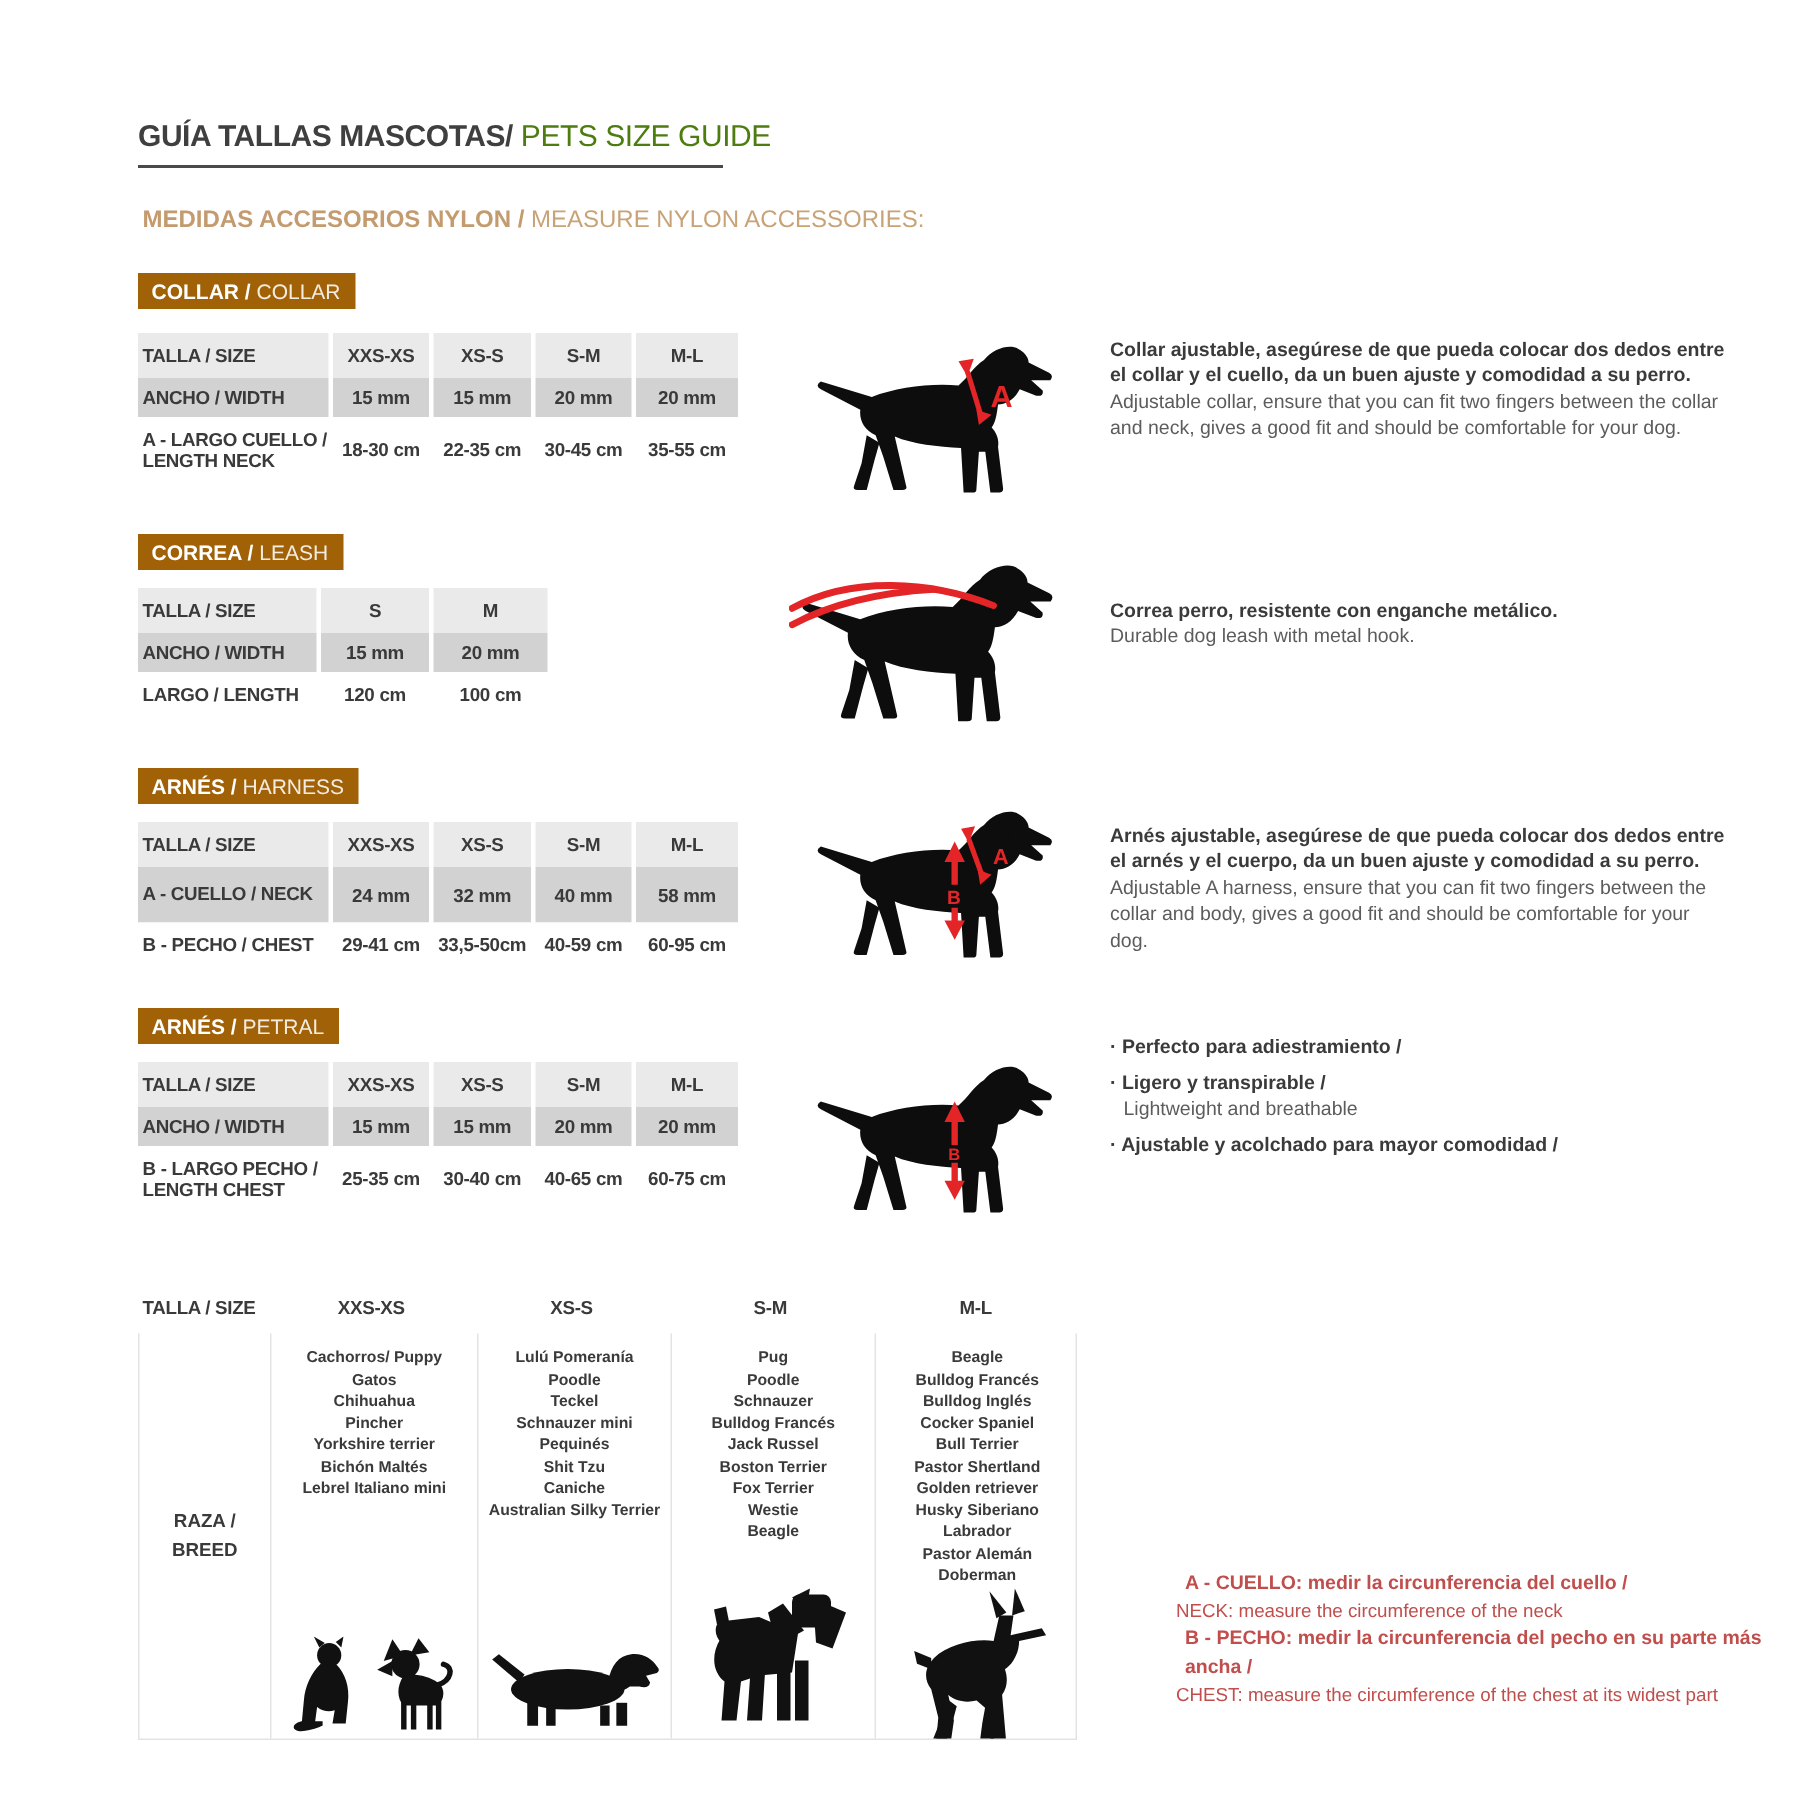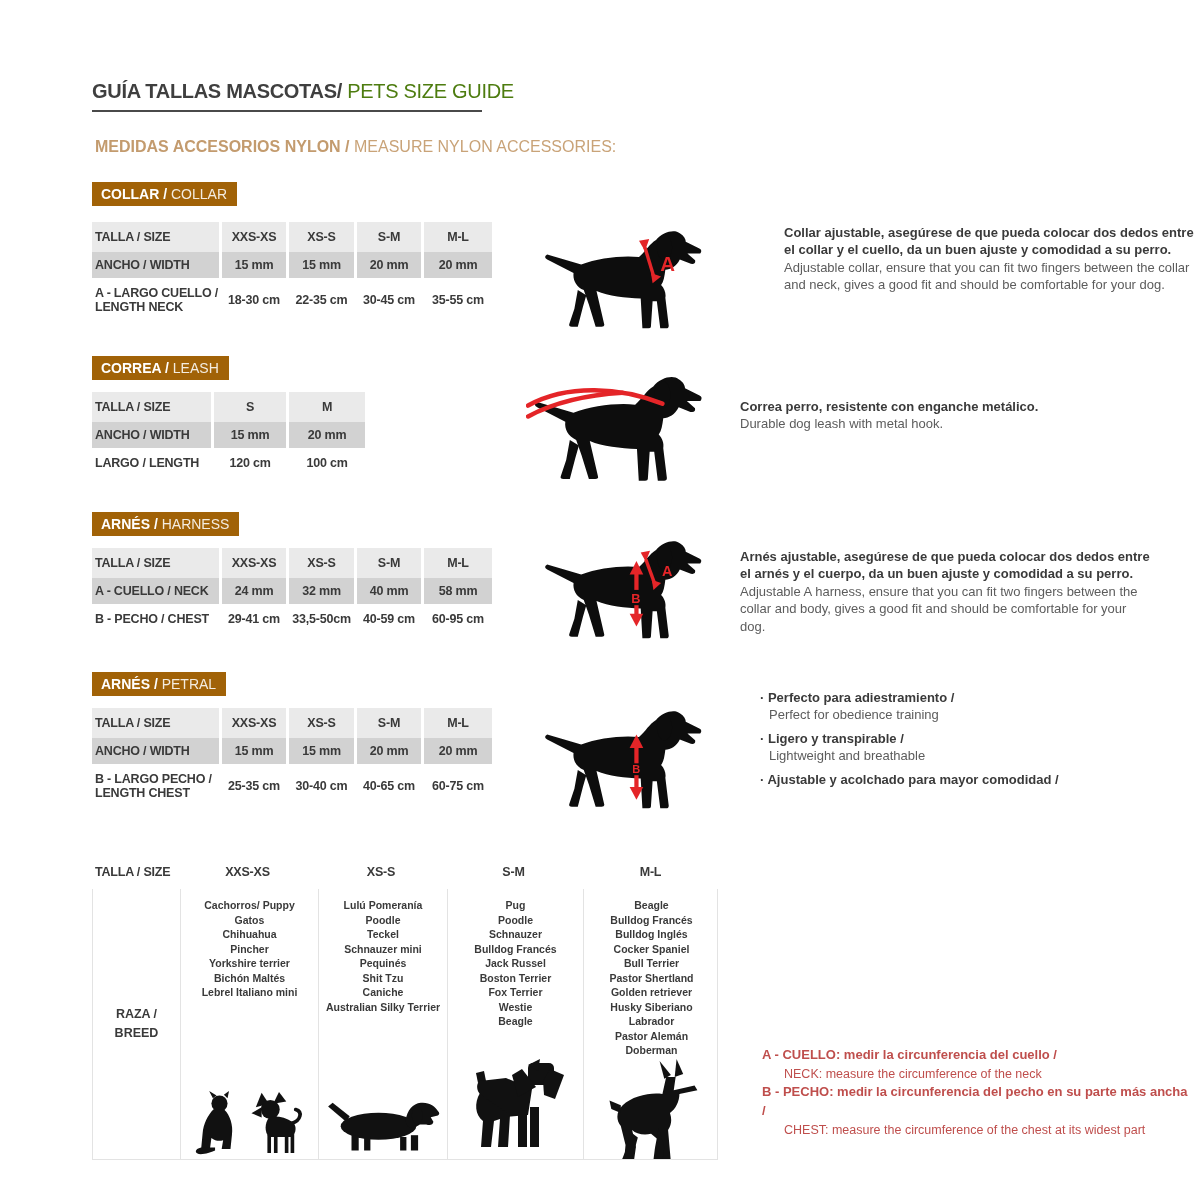--- a/index.html
+++ b/index.html
@@ -56,21 +56,21 @@
          box-sizing:border-box;overflow:hidden;}
   .bcell:last-child{border-right:none;}
   .blist{white-space:pre-line;text-align:center;font-weight:bold;font-size:10.5px;
          line-height:14.5px;padding-top:9px;color:#3a3a3a;}
   .razacell{justify-content:center;}
   .raza{font-weight:bold;font-size:12.5px;white-space:pre-line;text-align:center;line-height:1.5;}
   .sil{margin-top:auto;display:flex;align-items:flex-end;justify-content:center;width:100%;}
 
   
   .notes{left:762px;top:1046px;width:430px;font-size:13px;line-height:1.45;color:#bf4e4c;}
-  .notes .nb{font-weight:bold;}
+  .notes .nb{font-weight:bold;margin-left:28px;}
   .notes .ns{font-weight:normal;padding-left:22px;font-size:12.5px;}
 
   svg{display:block;}
 </style>
 </head>
 <body>
 
 <div class="page">
 
   <svg width="0" height="0" style="position:absolute" aria-hidden="true">
@@ -120,21 +120,21 @@
   </div>
   <div class="abs" style="left:537px;top:217px;">
     <svg width="170" height="119" viewBox="0 0 200 140">
       <use href="#dog-base"></use>
       <line x1="127" y1="36" x2="138" y2="72" stroke="#e42528" stroke-width="4"></line>
       <polygon points="120,28 132,26 127,40" fill="#e42528"></polygon>
       <polygon points="134,66 146,70 136,78" fill="#e42528"></polygon>
       <text x="145" y="64" font-family="Liberation Sans, sans-serif" font-size="24" font-weight="bold" fill="#e42528">A</text>
     </svg>
   </div>
-  <div class="abs desc" style="left:740px;top:224px;margin-left:44px;">
+  <div class="abs desc" style="left:740px;top:224px;">
     <span class="es">Collar ajustable, asegúrese de que pueda colocar dos dedos entre el collar y el cuello, da un buen ajuste y comodidad a su perro.</span>
     <span class="en">Adjustable collar, ensure that you can fit two fingers between the collar and neck, gives a good fit and should be comfortable for your dog.</span>
   </div>
 
   <div class="abs" style="left:92px;top:356px;">
     <span class="badge"><span class="b">CORREA / </span><span class="l">LEASH</span></span>
   </div>
   <div class="abs" style="left:92px;top:392px;">
     <div class="stable cols3 r-head" style="height:30px;">
       <div class="cell lbl">TALLA / SIZE</div>
@@ -168,21 +168,21 @@
     <span class="badge"><span class="b">ARNÉS / </span><span class="l">HARNESS</span></span>
   </div>
   <div class="abs" style="left:92px;top:548px;">
     <div class="stable cols5 r-head" style="height:30px;">
       <div class="cell lbl">TALLA / SIZE</div>
       <div class="cell">XXS-XS</div>
       <div class="cell">XS-S</div>
       <div class="cell">S-M</div>
       <div class="cell">M-L</div>
     </div>
-    <div class="stable cols5 r-shade" style="height:26px;">
+    <div class="stable cols5 r-shade" style="height:37px;">
       <div class="cell lbl">A - CUELLO / NECK</div>
       <div class="cell">24 mm</div>
       <div class="cell">32 mm</div>
       <div class="cell">40 mm</div>
       <div class="cell">58 mm</div>
     </div>
     <div class="stable cols5 r-white" style="height:30px;">
       <div class="cell lbl">B - PECHO / CHEST</div>
       <div class="cell">29-41 cm</div>
       <div class="cell">33,5-50cm</div>
@@ -239,24 +239,23 @@
   <div class="abs" style="left:537px;top:697px;">
     <svg width="170" height="119" viewBox="0 0 200 140">
       <use href="#dog-base"></use>
       <line x1="117" y1="58" x2="117" y2="78" stroke="#e42528" stroke-width="5"></line>
       <line x1="117" y1="92" x2="117" y2="108" stroke="#e42528" stroke-width="5"></line>
       <polygon points="109,60 125,60 117,44" fill="#e42528"></polygon>
       <polygon points="109,106 125,106 117,121" fill="#e42528"></polygon>
       <text x="112" y="90" font-family="Liberation Sans, sans-serif" font-size="13" font-weight="bold" fill="#e42528">B</text>
     </svg>
   </div>
-  <div class="abs bullets" style="left:740px;top:690px;margin-left:20px;">
+  <div class="abs bullets" style="left:740px;top:690px;">
     <div class="bullet">
       <div class="es">Perfecto para adiestramiento /</div>
-      <div class="en">Perfect for obedience training</div>
     </div>
     <div class="bullet">
       <div class="es">Ligero y transpirable /</div>
       <div class="en">Lightweight and breathable</div>
     </div>
     <div class="bullet">
       <div class="es">Ajustable y acolchado para mayor comodidad /</div>
     </div>
   </div>
 

